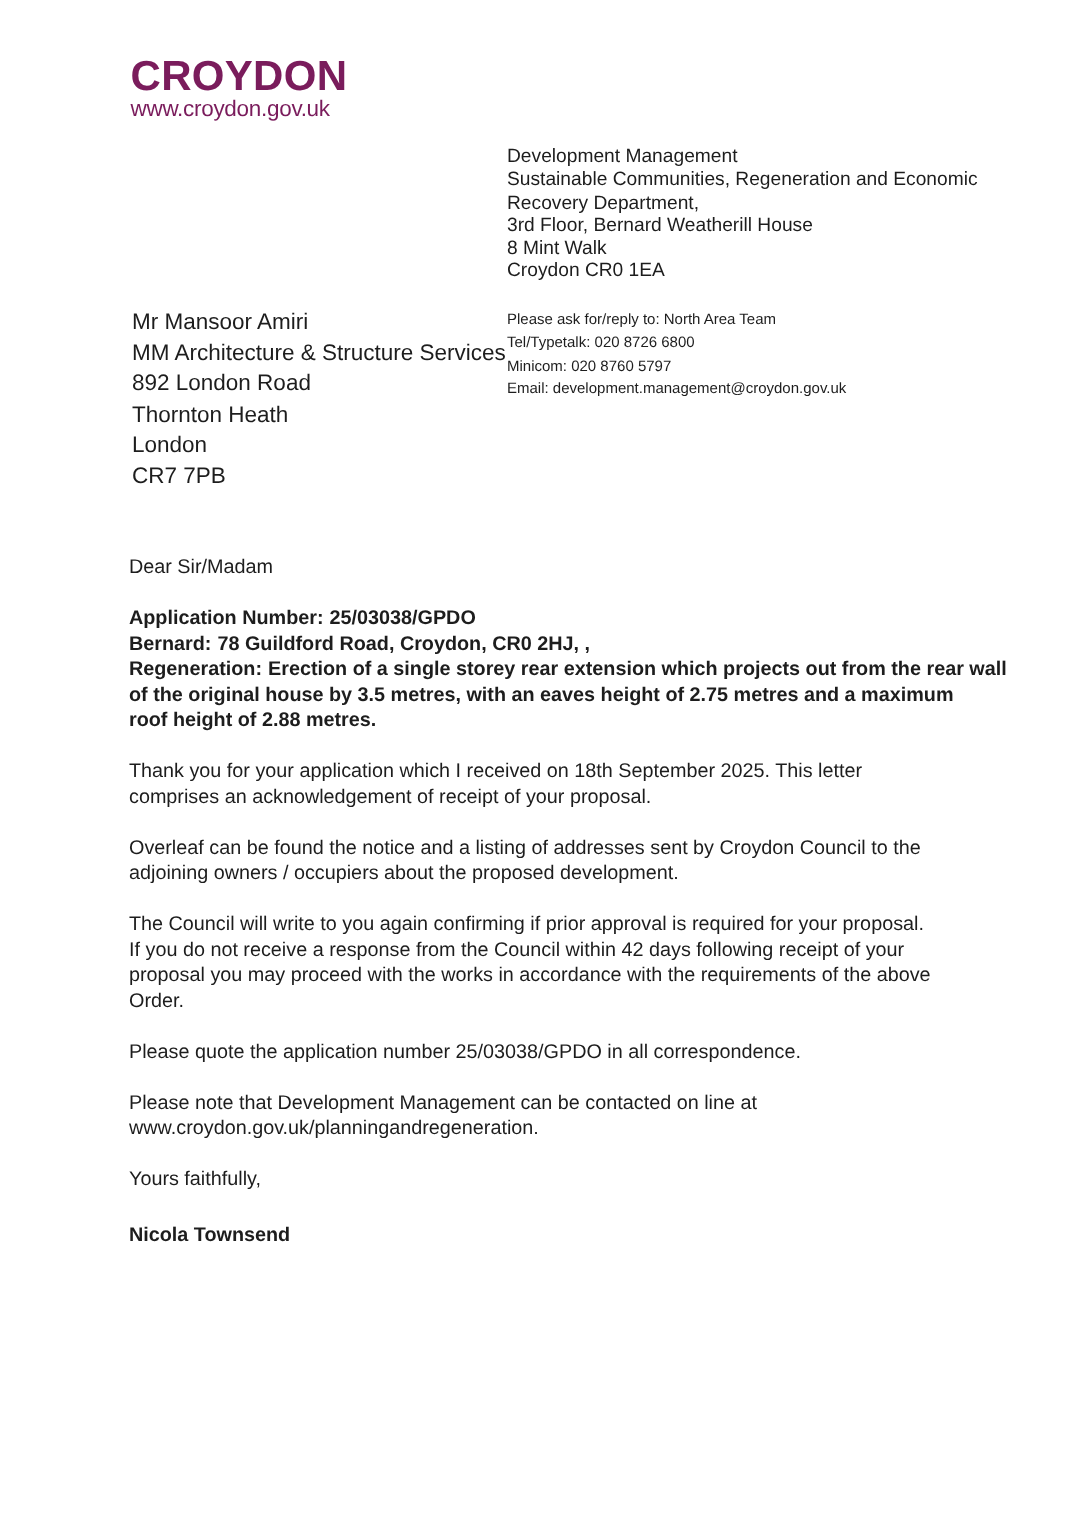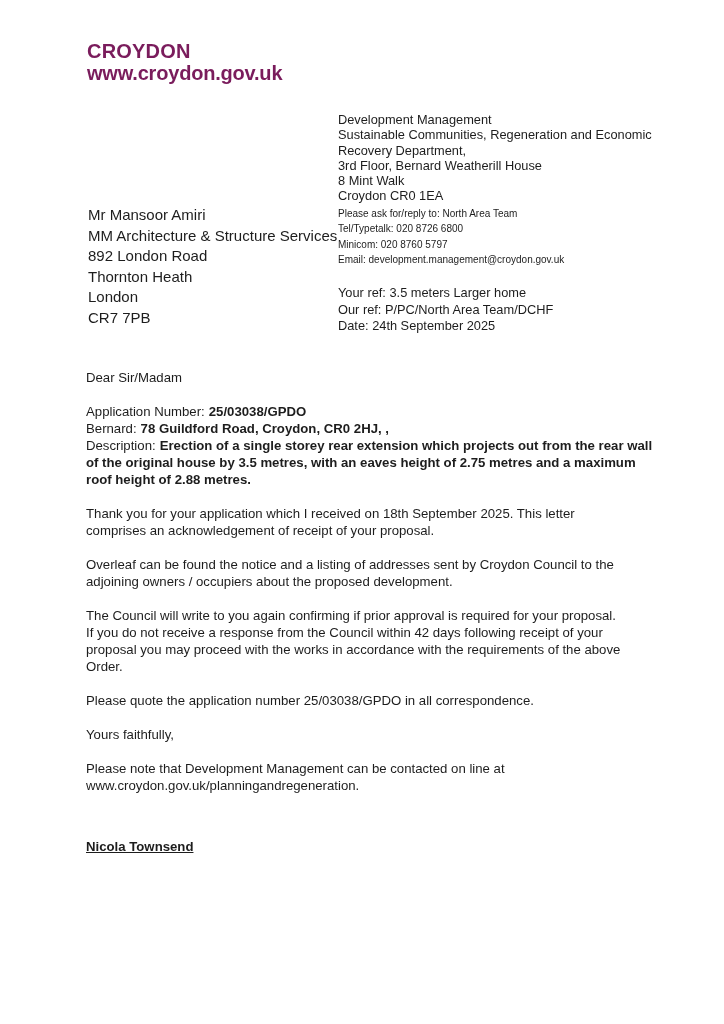--- a/index.html
+++ b/index.html
@@ -10,54 +10,54 @@
     background: #ffffff;
     font-family: "Liberation Sans", sans-serif;
     color: #1d1d1d;
     overflow: hidden;
   }
   .pre { white-space: pre-line; }
 
   
   .logo { position: absolute; left: 87px; top: 38px; }
   .logo-title {
-    font-size: 20px;
+    font-size: 28px;
     font-weight: 700;
     line-height: 26px;
     letter-spacing: 0.2px;
   }
   .logo-url {
-    font-size: 20px;
-    font-weight: 700;
+    font-size: 15px;
+    font-weight: 400;
     line-height: 16px;
     margin-top: 1px;
     letter-spacing: -0.2px;
   }
 
   
-  .sender    { position: absolute; left: 338px; top: 96px;  font-size: 12.8px; line-height: 15.3px; margin-top: 16px; }
+  .sender    { position: absolute; left: 338px; top: 96px;  font-size: 12.8px; line-height: 15.3px; }
   .recipient { position: absolute; left: 88px;  top: 205px; font-size: 15px; line-height: 20.5px; }
   .contact   { position: absolute; left: 338px; top: 206px; font-size: 10px; line-height: 15.3px; }
   .refs      { position: absolute; left: 338px; top: 285px; font-size: 12.8px; line-height: 16.5px; }
 
   
   .body {
     position: absolute;
     left: 86px;
     top: 357px;
     width: 596px;
     font-size: 13.2px;
     line-height: 17px;
   }
   .para { margin: 12px 0 17px 0; white-space: pre-line; }
   .subject { font-weight: 700; }
   .app-block { margin: 0 0 17px 0; }
-  .app-label { font-weight: 400; margin-right: 4px; text-align: right; }
+  .app-label { font-weight: 700; margin-right: 4px; text-align: right; }
   .app-value { white-space: pre-line; font-weight: bold; }
-  .signature { margin-top: 44px; text-decoration: underline; }
+  .signature { margin-top: 20px; }
   .sig-name { font-weight: 700; }
 </style>
 </head>
 <body>
 
 <div class="page">
 
   <header class="logo">
     <div class="logo-title brand" style="color: rgb(122, 28, 92);">CROYDON</div>
     <div class="logo-url brand" style="color: rgb(122, 28, 92);">www.croydon.gov.uk</div>
@@ -75,50 +75,45 @@
 892 London Road
 Thornton Heath
 London
 CR7 7PB</div>
 
   <div class="contact pre">Please ask for/reply to: North Area Team
 Tel/Typetalk: 020 8726 6800
 Minicom: 020 8760 5797
 Email: development.management@croydon.gov.uk</div>
 
-  <div class="refs">
-    <div>Your ref: 3.5 meters Larger home</div>
-    <div>Our ref: P/PC/North Area Team/DCHF</div>
-    <div>Date: 24th September 2025</div>
-  </div>
 
   <main class="body">
 
     <p class="para">Dear Sir/Madam</p>
 
 
     <div class="app-block">
       <div><span class="app-label">Application Number:</span><span class="app-value">25/03038/GPDO</span></div>
       <div><span class="app-label">Bernard:</span><span class="app-value">78 Guildford Road, Croydon, CR0 2HJ, ,</span></div>
-      <div><span class="app-label">Description:</span><span class="app-value">Erection of a single storey rear extension which projects out from the rear wall
+      <div><span class="app-label">Regeneration:</span><span class="app-value">Erection of a single storey rear extension which projects out from the rear wall
 of the original house by 3.5 metres, with an eaves height of 2.75 metres and a maximum
 roof height of 2.88 metres.</span></div>
     </div>
 
     <p class="para">Thank you for your application which I received on 18th September 2025. This letter
 comprises an acknowledgement of receipt of your proposal.</p>
     <p class="para">Overleaf can be found the notice and a listing of addresses sent by Croydon Council to the
 adjoining owners / occupiers about the proposed development.</p>
     <p class="para">The Council will write to you again confirming if prior approval is required for your proposal.
 If you do not receive a response from the Council within 42 days following receipt of your
 proposal you may proceed with the works in accordance with the requirements of the above
 Order.</p>
     <p class="para">Please quote the application number 25/03038/GPDO in all correspondence.</p>
-    <p class="para">Yours faithfully,</p>
     <p class="para">Please note that Development Management can be contacted on line at
 www.croydon.gov.uk/planningandregeneration.</p>
+    <p class="para">Yours faithfully,</p>
 
     <div class="signature">
       <div class="sig-name">Nicola Townsend</div>
     </div>
 
   </main>
 </div>
 
 </body></html>

